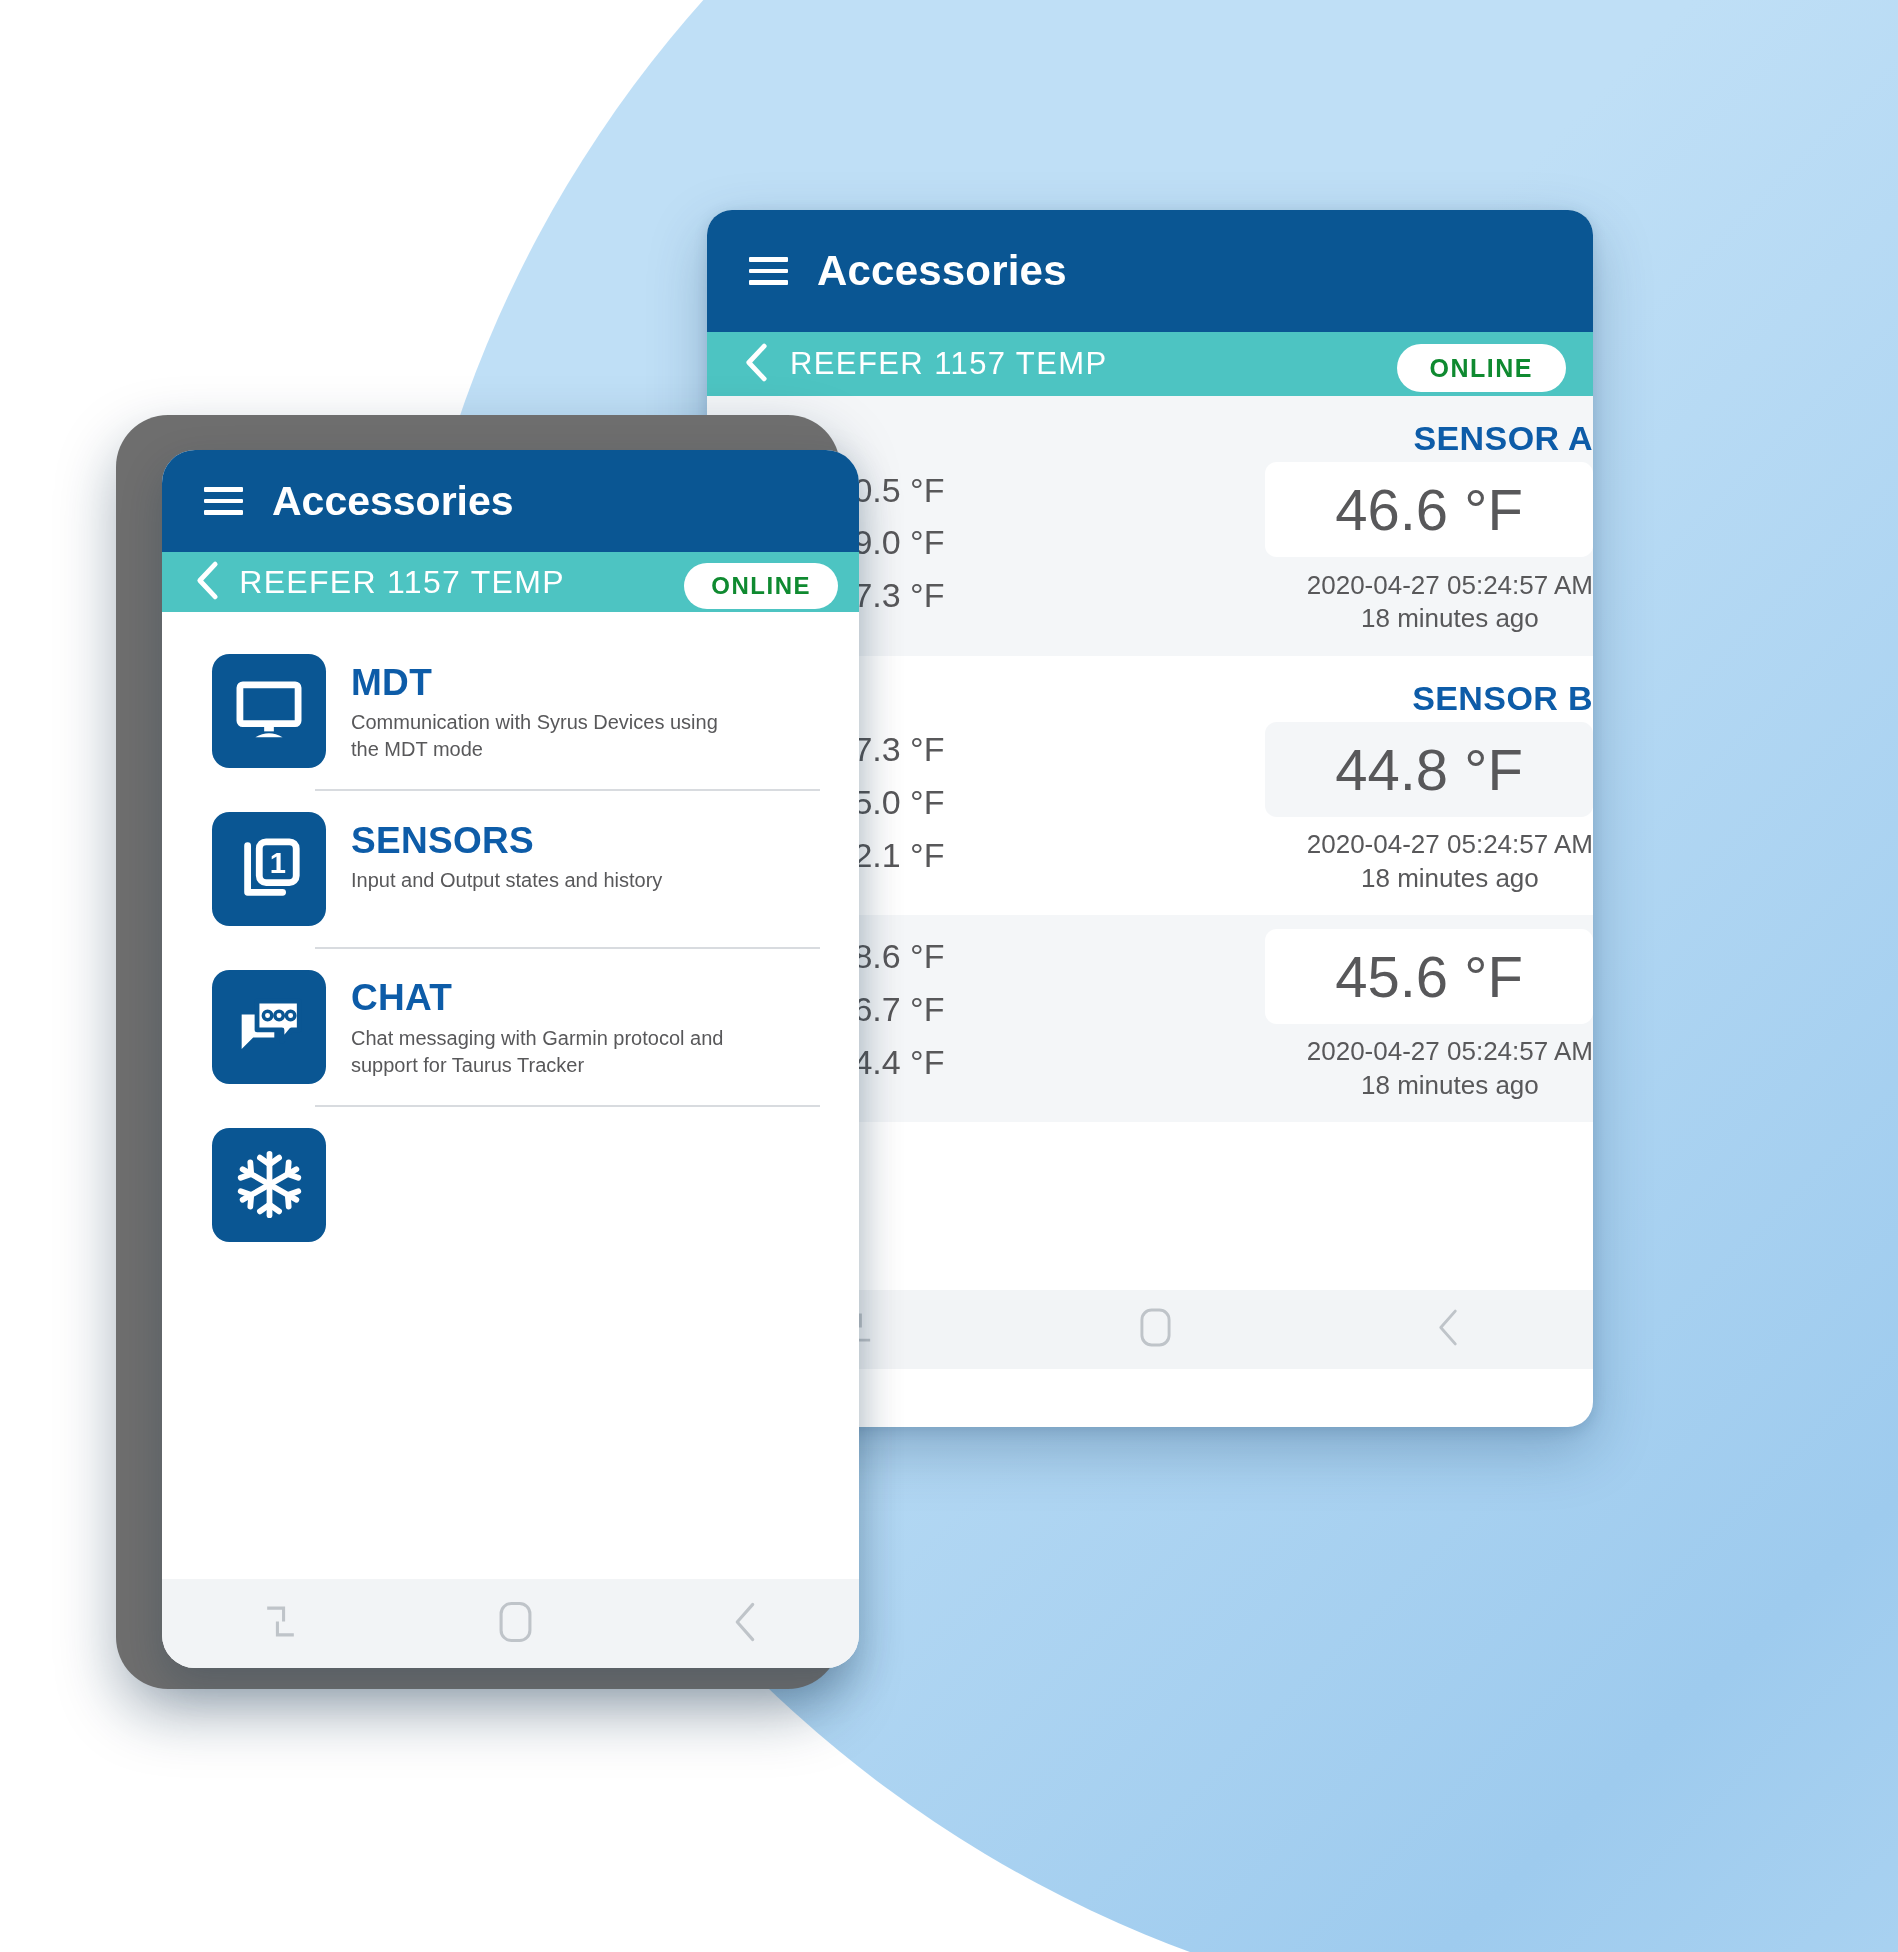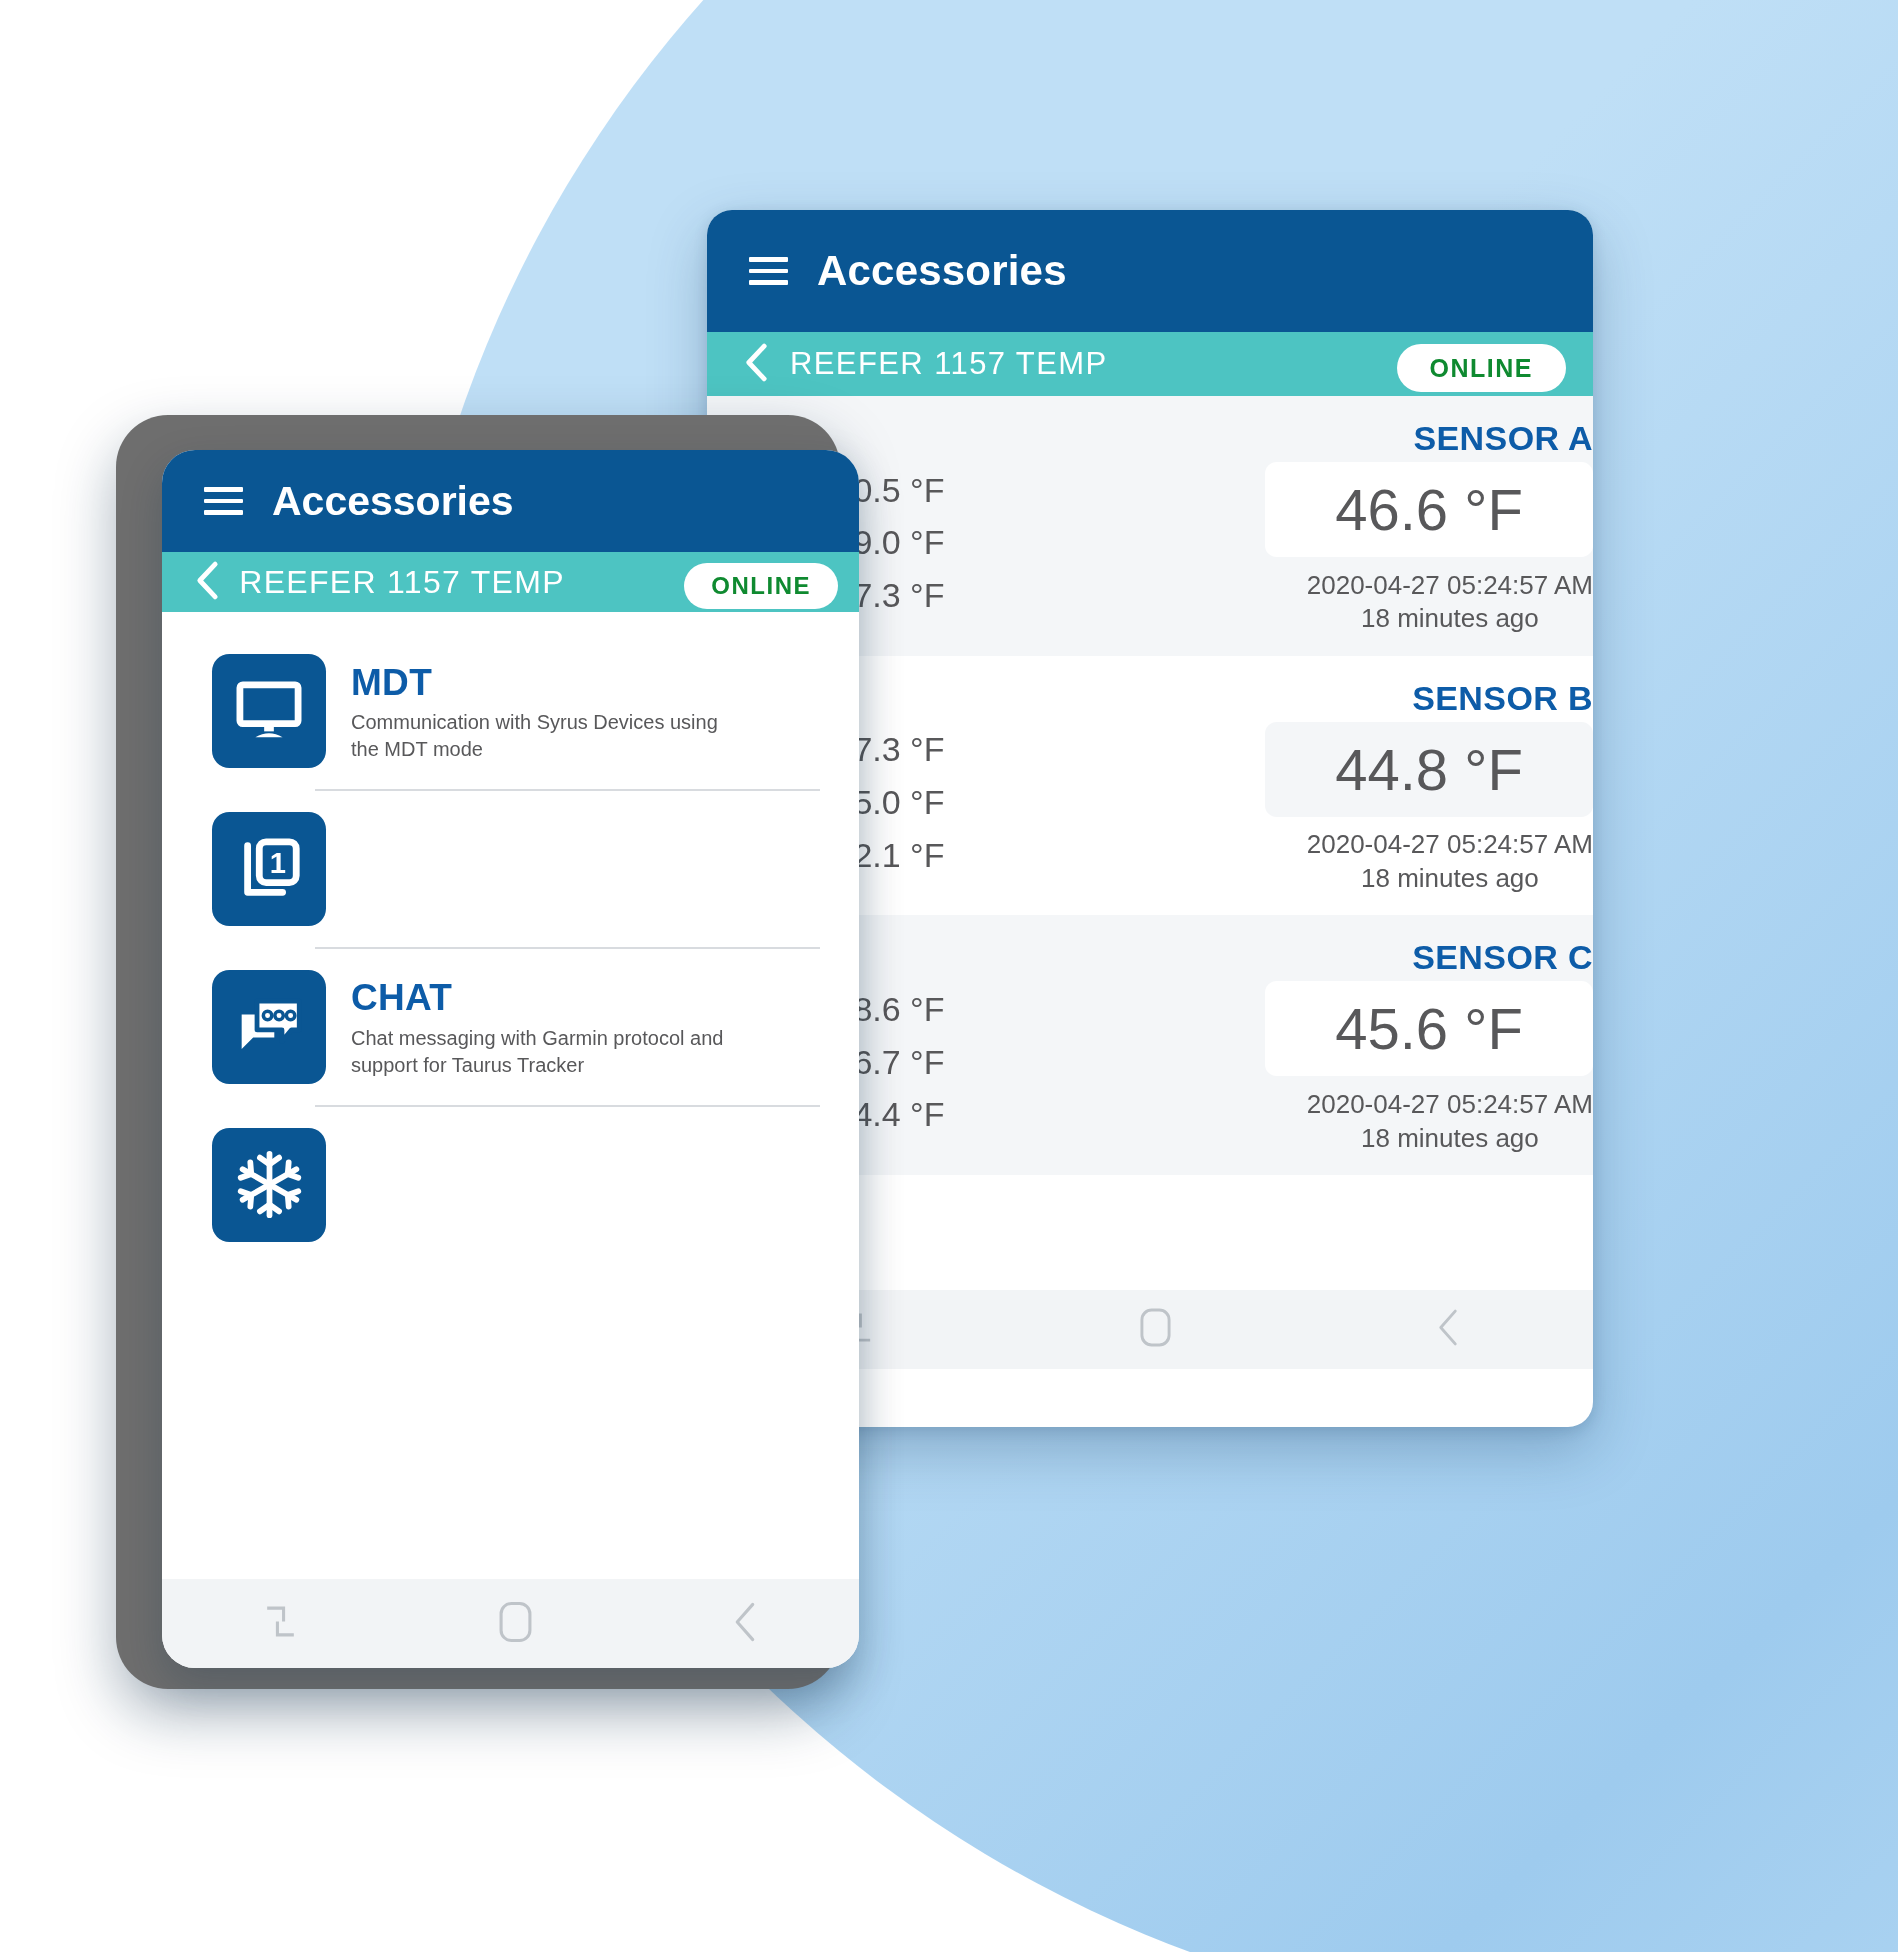--- a/index.html
+++ b/index.html
@@ -191,21 +191,20 @@
           </div>
           <div class="stamp">
             <div>2020-04-27 05:24:57 AM</div>
             <div>18 minutes ago</div>
           </div>
         </div>
       </div>
     </div>
 
     <div class="sensor-row alt">
-      <div class="sensor-title">SENSOR C</div>
       <div class="sensor-body">
         <div class="history">
           <div>58.6 °F</div>
           <div>56.7 °F</div>
           <div>54.4 °F</div>
         </div>
         <div class="current-wrap">
           <div class="current-chip chip-white">
             <span>45.6 °F</span>
           </div>
@@ -280,20 +279,24 @@
     </div>
     <div class="divider"></div>
 
     <div class="menu-item">
       <span class="menu-icon">
         <svg width="70" height="70" viewBox="0 0 72 72">
           <path d="M14 12 v48 h36" fill="none" stroke="#ffffff" stroke-width="7" stroke-linecap="round" stroke-linejoin="round"></path>
           <rect x="26" y="8" width="38" height="42" rx="7" fill="none" stroke="#ffffff" stroke-width="7"></rect>
           <text x="45" y="40" font-family="Liberation Sans, sans-serif" font-size="30" font-weight="bold" fill="#ffffff" text-anchor="middle">1</text>
         </svg>
+      </span>
+      <span class="menu-text">
+        <span class="menu-label" style="display:block">SENSORS</span>
+        <span class="menu-desc" style="display:block;max-width:425px">Input and Output states and history</span>
       </span>
     </div>
     <div class="divider"></div>
 
     <div class="menu-item">
       <span class="menu-icon">
         <svg width="71" height="64" viewBox="0 0 74 66">
           <path d="M8 20 h34 v24 h-22 l-12 12 z" fill="#ffffff"></path>
           <path d="M24 6 h44 v30 h-8 l-10 12 v-12 h-26 z" fill="#ffffff" stroke="#0a5693" stroke-width="5" stroke-linejoin="round"></path>
           <circle cx="35" cy="21" r="4.4" fill="none" stroke="#0a5693" stroke-width="3.6"></circle>

